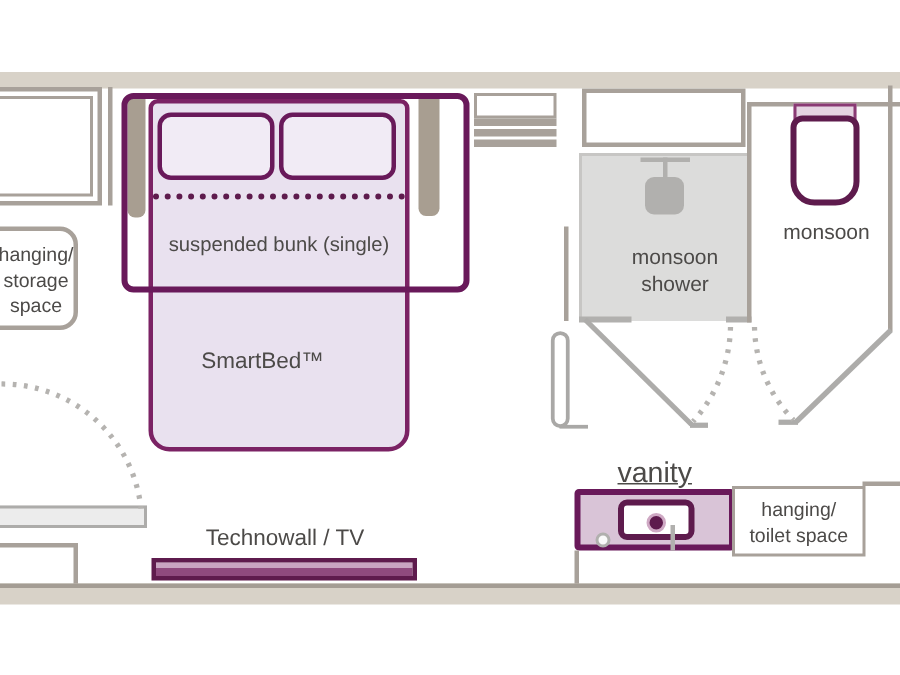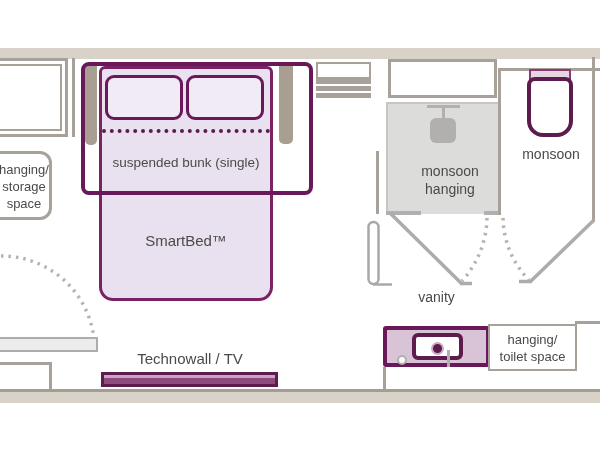--- a/index.html
+++ b/index.html
@@ -36,50 +36,50 @@
   </div>
 
   <div class="abs" style="left:99px;top:66px;width:174px;height:235px;background:var(--bed_fill,#e9e1ef);border:3.5px solid var(--purple_bed_border,#7b2264);border-radius:6px 6px 14px 14px;"></div>
   <div class="abs" style="left:85px;top:65px;width:12px;height:80px;background:var(--support_fill,#a89e91);border-radius:0 0 5px 5px;"></div>
   <div class="abs" style="left:279px;top:65px;width:14px;height:79px;background:var(--support_fill,#a89e91);border-radius:0 0 5px 5px;"></div>
   <div class="abs" style="left:105px;top:75px;width:78px;height:45px;background:var(--pillow_fill,#f1ebf5);border:3px solid var(--purple_frame,#69195a);border-radius:9px;"></div>
   <div class="abs" style="left:186px;top:75px;width:78px;height:45px;background:var(--pillow_fill,#f1ebf5);border:3px solid var(--purple_frame,#69195a);border-radius:9px;"></div>
   <div class="abs" style="left:102px;top:129px;width:168px;height:5px;border-top:4px dotted var(--purple_dark,#5e1b4d);"></div>
   <div class="abs" style="left:81px;top:62px;width:232px;height:133px;border:4px solid var(--purple_frame,#69195a);border-radius:8px;"></div>
   <div class="label" style="left:99px;top:154px;width:174px;font-size:13.5px;">suspended bunk (single)</div>
-  <div class="label" style="left:99px;top:231px;width:174px;font-size:15px;">SmartBed™</div>
+  <div class="label" style="left:88px;top:231px;width:174px;font-size:15px;">SmartBed™</div>
 
   <div class="gbox" style="left:316px;top:62px;width:55px;height:17px;border-width:2.5px;"></div>
   <div class="wline" style="left:316px;top:79px;width:55px;height:5px;"></div>
   <div class="wline" style="left:316px;top:86px;width:55px;height:5px;"></div>
   <div class="wline" style="left:316px;top:93px;width:55px;height:5px;"></div>
 
   <div class="gbox" style="left:388px;top:59px;width:109px;height:39px;"></div>
 
   <div class="abs" style="left:386px;top:102px;width:114px;height:112px;background:var(--shower_fill,#dcdcdb);border:2px solid var(--shower_edge,#c7c6c4);border-bottom:none;"></div>
   <div class="fline" style="left:427px;top:105px;width:33px;height:3px;"></div>
   <div class="fline" style="left:442px;top:105px;width:3px;height:15px;"></div>
   <div class="abs" style="left:430px;top:118px;width:26px;height:25px;background:var(--fixture_gray,#b1b0ae);border-radius:6px;"></div>
   <div class="label" style="left:386px;top:162px;width:128px;font-size:14px;">
     <span>monsoon</span>
-    <span>hanging</span>
+    <span>shower</span>
   </div>
   <div class="fline" style="left:386px;top:211px;width:35px;height:4px;"></div>
   <div class="fline" style="left:484px;top:211px;width:17px;height:4px;"></div>
 
   <div class="wline" style="left:500px;top:68px;width:100px;height:3px;"></div>
   <div class="wline" style="left:498px;top:68px;width:3px;height:147px;"></div>
   <div class="wline" style="left:592px;top:57px;width:3px;height:164px;"></div>
   <div class="wline" style="left:376px;top:151px;width:3px;height:63px;"></div>
 
   <div class="abs" style="left:529px;top:69px;width:42px;height:14px;background:var(--toilet_tank_fill,#e5d4e2);border:2px solid var(--tank_line,#8a3a74);"></div>
   <div class="abs" style="left:527px;top:77px;width:46px;height:60px;background:#ffffff;border:4px solid var(--purple_dark,#5e1b4d);border-radius:8px 8px 16px 16px;"></div>
   <div class="label" style="left:506px;top:145px;width:90px;font-size:14px;">monsoon</div>
 
-  <div class="label" style="left:383px;top:288px;width:107px;font-size:14px;">vanity</div>
+  <div class="label" style="left:383px;top:303px;width:107px;font-size:19px;text-decoration:underline;">vanity</div>
   <div class="abs" style="left:383px;top:326px;width:107px;height:41px;background:var(--vanity_fill,#d9c4d7);border:4px solid var(--purple_frame,#69195a);border-radius:3px;"></div>
   <div class="abs" style="left:412px;top:333px;width:51px;height:27px;background:#ffffff;border:4px solid var(--purple_dark,#5e1b4d);border-radius:6px;"></div>
   <div class="abs" style="left:431px;top:342px;width:13px;height:13px;background:var(--purple_dark,#5e1b4d);border:2.5px solid #cfa9c4;border-radius:50%;"></div>
   <div class="fline" style="left:447px;top:350px;width:3px;height:17px;"></div>
   <div class="abs" style="left:397px;top:355px;width:10px;height:10px;background:#fafafa;border:2px solid var(--fixture_gray,#b1b0ae);border-radius:50%;"></div>
 
   <div class="gbox" style="left:488px;top:324px;width:89px;height:47px;border-width:2.5px;"></div>
   <div class="label" style="left:488px;top:331px;width:89px;font-size:13px;">
     <span>hanging/</span>
     <span>toilet space</span>

